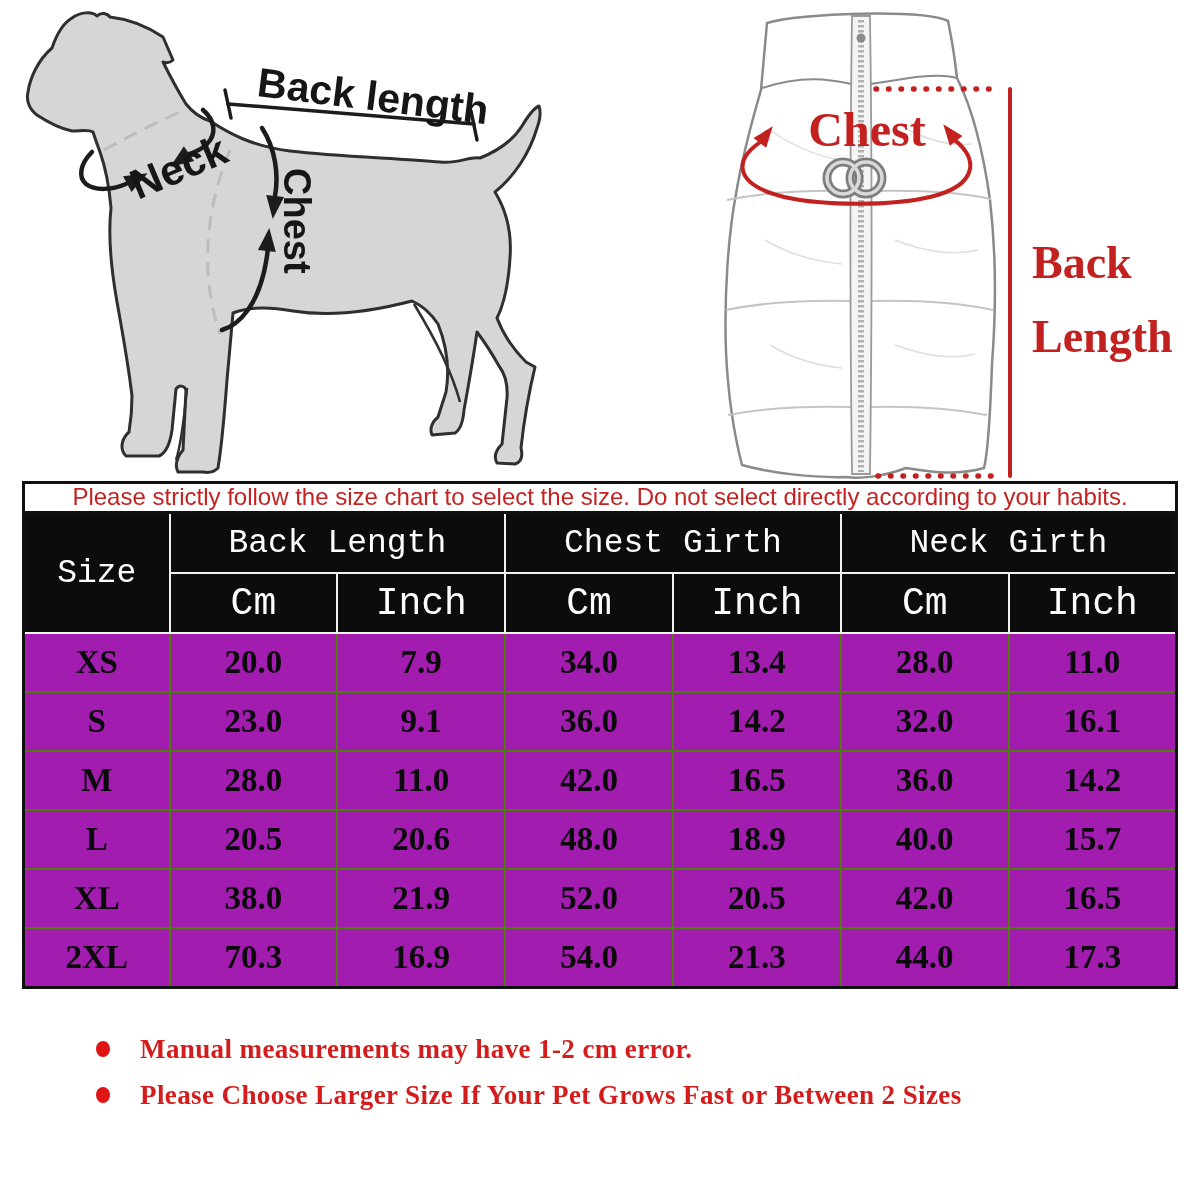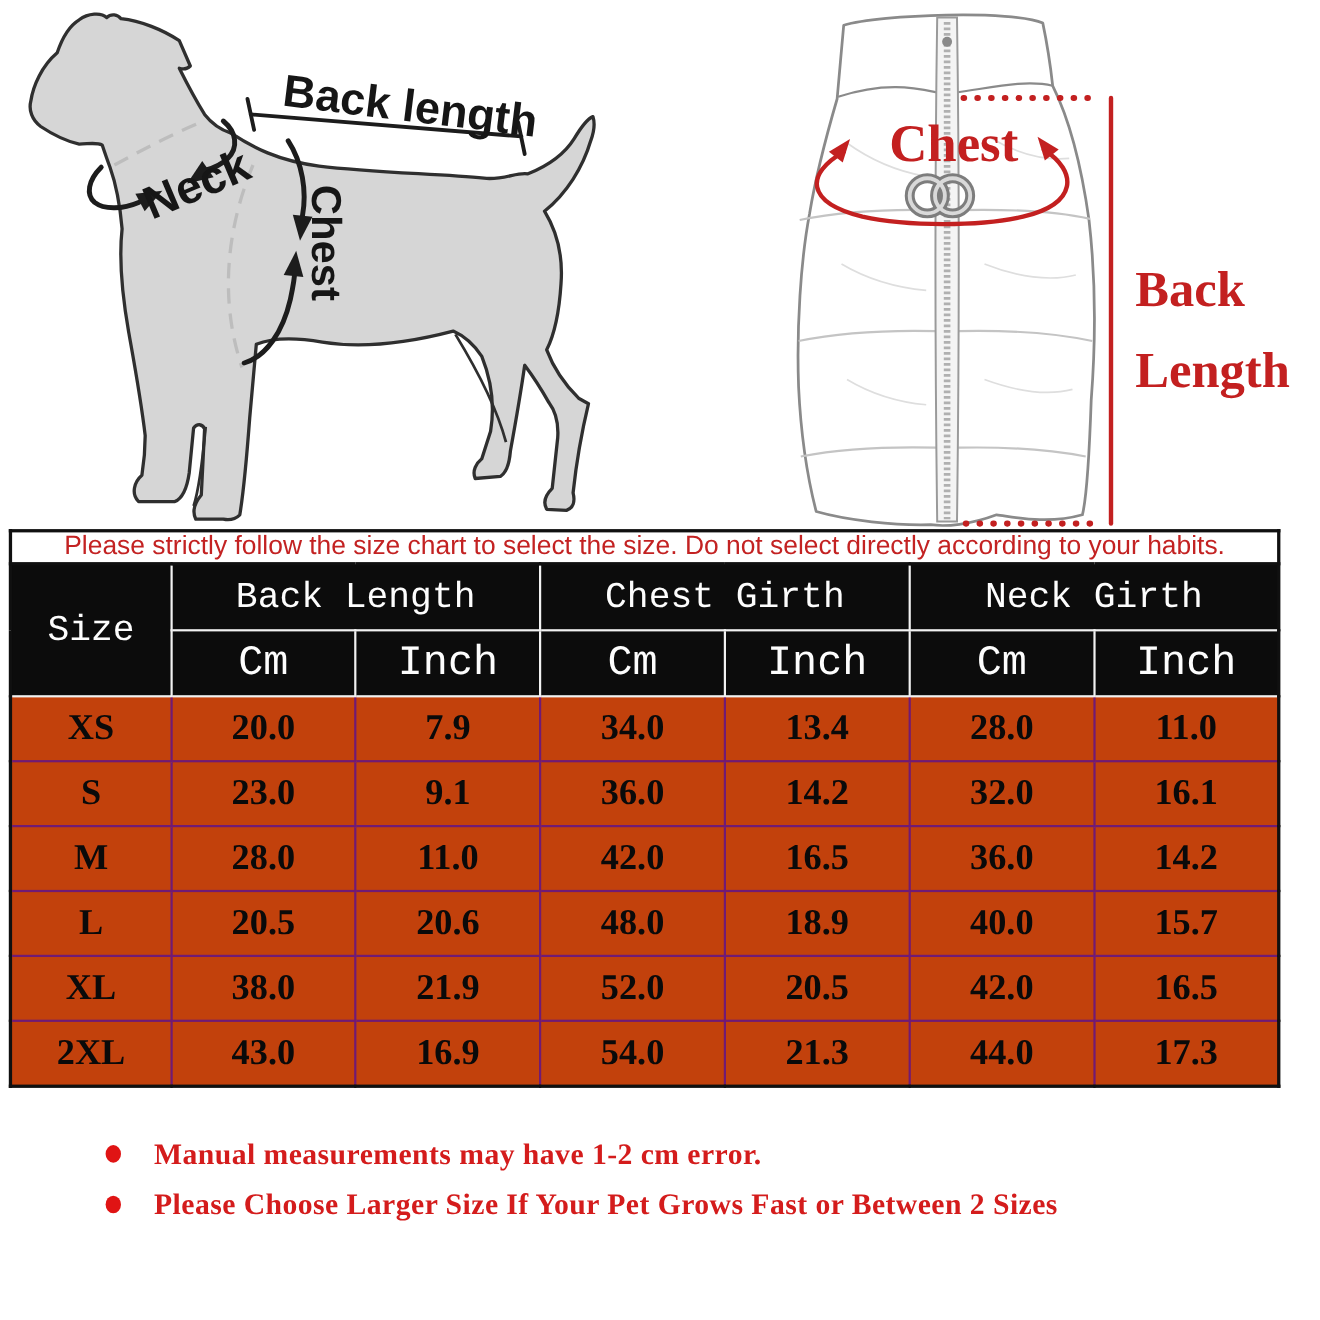--- a/index.html
+++ b/index.html
@@ -1,35 +1,35 @@
 <!DOCTYPE html>
 <html><head>
 <meta charset="utf-8">
 <style>
   html,body{margin:0;padding:0;background:#fff;}
   .canvas{position:relative;width:1200px;height:1200px;background:#fff;overflow:hidden;
           font-family:"Liberation Sans",sans-serif;}
   .art-row{display:flex;height:481px;}
   .art-row svg{display:block;}
 
-  .chart-wrap{width:1156px;margin-left:8px;}
+  .chart-wrap{width:1156px;margin-left:22px;}
   .warning{border:3px solid #101010;border-bottom:none;height:27px;line-height:26px;
            text-align:center;color:#c32222;font-size:24px;font-weight:500;
            font-family:"Liberation Sans",sans-serif;background:#fff;}
   table.size-chart{border-collapse:collapse;width:100%;table-layout:fixed;
            border:3px solid #101010;background:#fff;}
   table.size-chart thead th{background:#0c0c0c;color:#fdfdfd;font-weight:normal;
            font-family:"Liberation Mono",monospace;border:2px solid #f2f2f2;}
   tr.group-row th{font-size:33px;height:56px;}
   tr.unit-row th{font-size:38px;height:56px;}
   th.size-head{font-size:33px;}
   table.size-chart tbody th, table.size-chart tbody td{
-           border:2px solid #701a75;text-align:center;height:55px;color:#0a0a0a;
+           border:2px solid #4d7c0f;text-align:center;height:55px;color:#0a0a0a;
            font-family:"Liberation Serif",serif;font-weight:bold;font-size:33px;
-           background:#c2410c;}
+           background:#a21caf;}
   .notes{position:absolute;left:96px;top:1034px;}
   .note{display:flex;align-items:center;margin-bottom:16px;height:30px;}
   .bullet{width:14px;height:16px;border-radius:50%;background:#e01414;
           margin-right:30px;flex:0 0 auto;}
   .note-text{color:#d41c1c;font-family:Liberation Serif, serif;font-weight:bold;
           font-size:27px;letter-spacing:0.4px;white-space:nowrap;}
 </style>
 </head>
 <body>
 
@@ -251,21 +251,21 @@
           <th>XL</th>
           <td>38.0</td>
           <td>21.9</td>
           <td>52.0</td>
           <td>20.5</td>
           <td>42.0</td>
           <td>16.5</td>
         </tr>
         <tr>
           <th>2XL</th>
-          <td>43.0</td>
+          <td>70.3</td>
           <td>16.9</td>
           <td>54.0</td>
           <td>21.3</td>
           <td>44.0</td>
           <td>17.3</td>
         </tr>
       </tbody>
     </table>
   </div>
 

